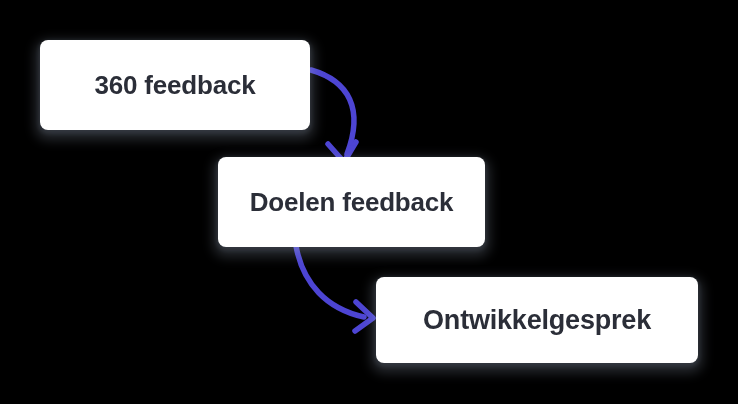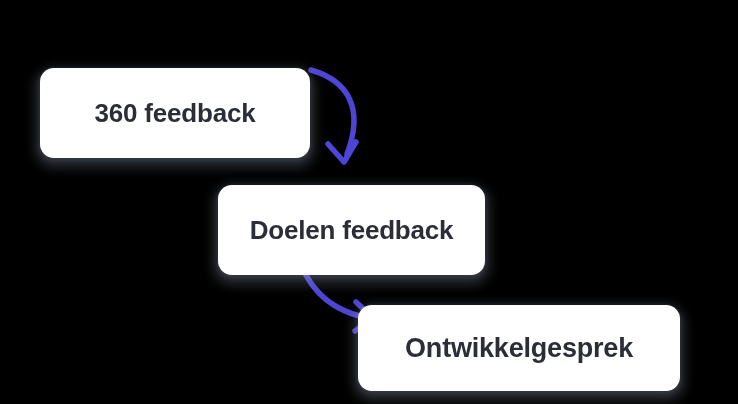--- a/index.html
+++ b/index.html
@@ -15,37 +15,36 @@
     font-family:"Liberation Sans", sans-serif;
   }
   .canvas{
     position:relative;
     width:738px;height:404px;
     background:var(--bg);
   }
   .node{
     position:absolute;
     background:var(--box-bg);
-    border-radius:14px;
+    border-radius:8px;
     display:flex;
     align-items:center;
     justify-content:center;
     box-shadow:0 5px 12px 5px rgba(160,172,194,0.24), 0 2px 4px 2px rgba(160,172,194,0.12);
-    margin-top:28px;
   }
   .node .label{
     color:var(--text);
     font-weight:700;
     font-size:26px;
     letter-spacing:-0.2px;
     white-space:nowrap;
   }
   #node-1{left:40px;top:40px;width:270px;height:90px;}
   #node-2{left:218px;top:157px;width:267px;height:90px;}
-  #node-3{left:358px;top:277px;width:322px;height:86px;}
+  #node-3{left:376px;top:277px;width:322px;height:86px;}
   #node-3 .label{font-size:27px;}
   svg.edges{
     position:absolute;
     left:0;top:0;
     width:738px;height:404px;
     pointer-events:none;
   }
   svg.edges path, svg.edges polyline{
     fill:none;
     stroke:var(--arrow);

